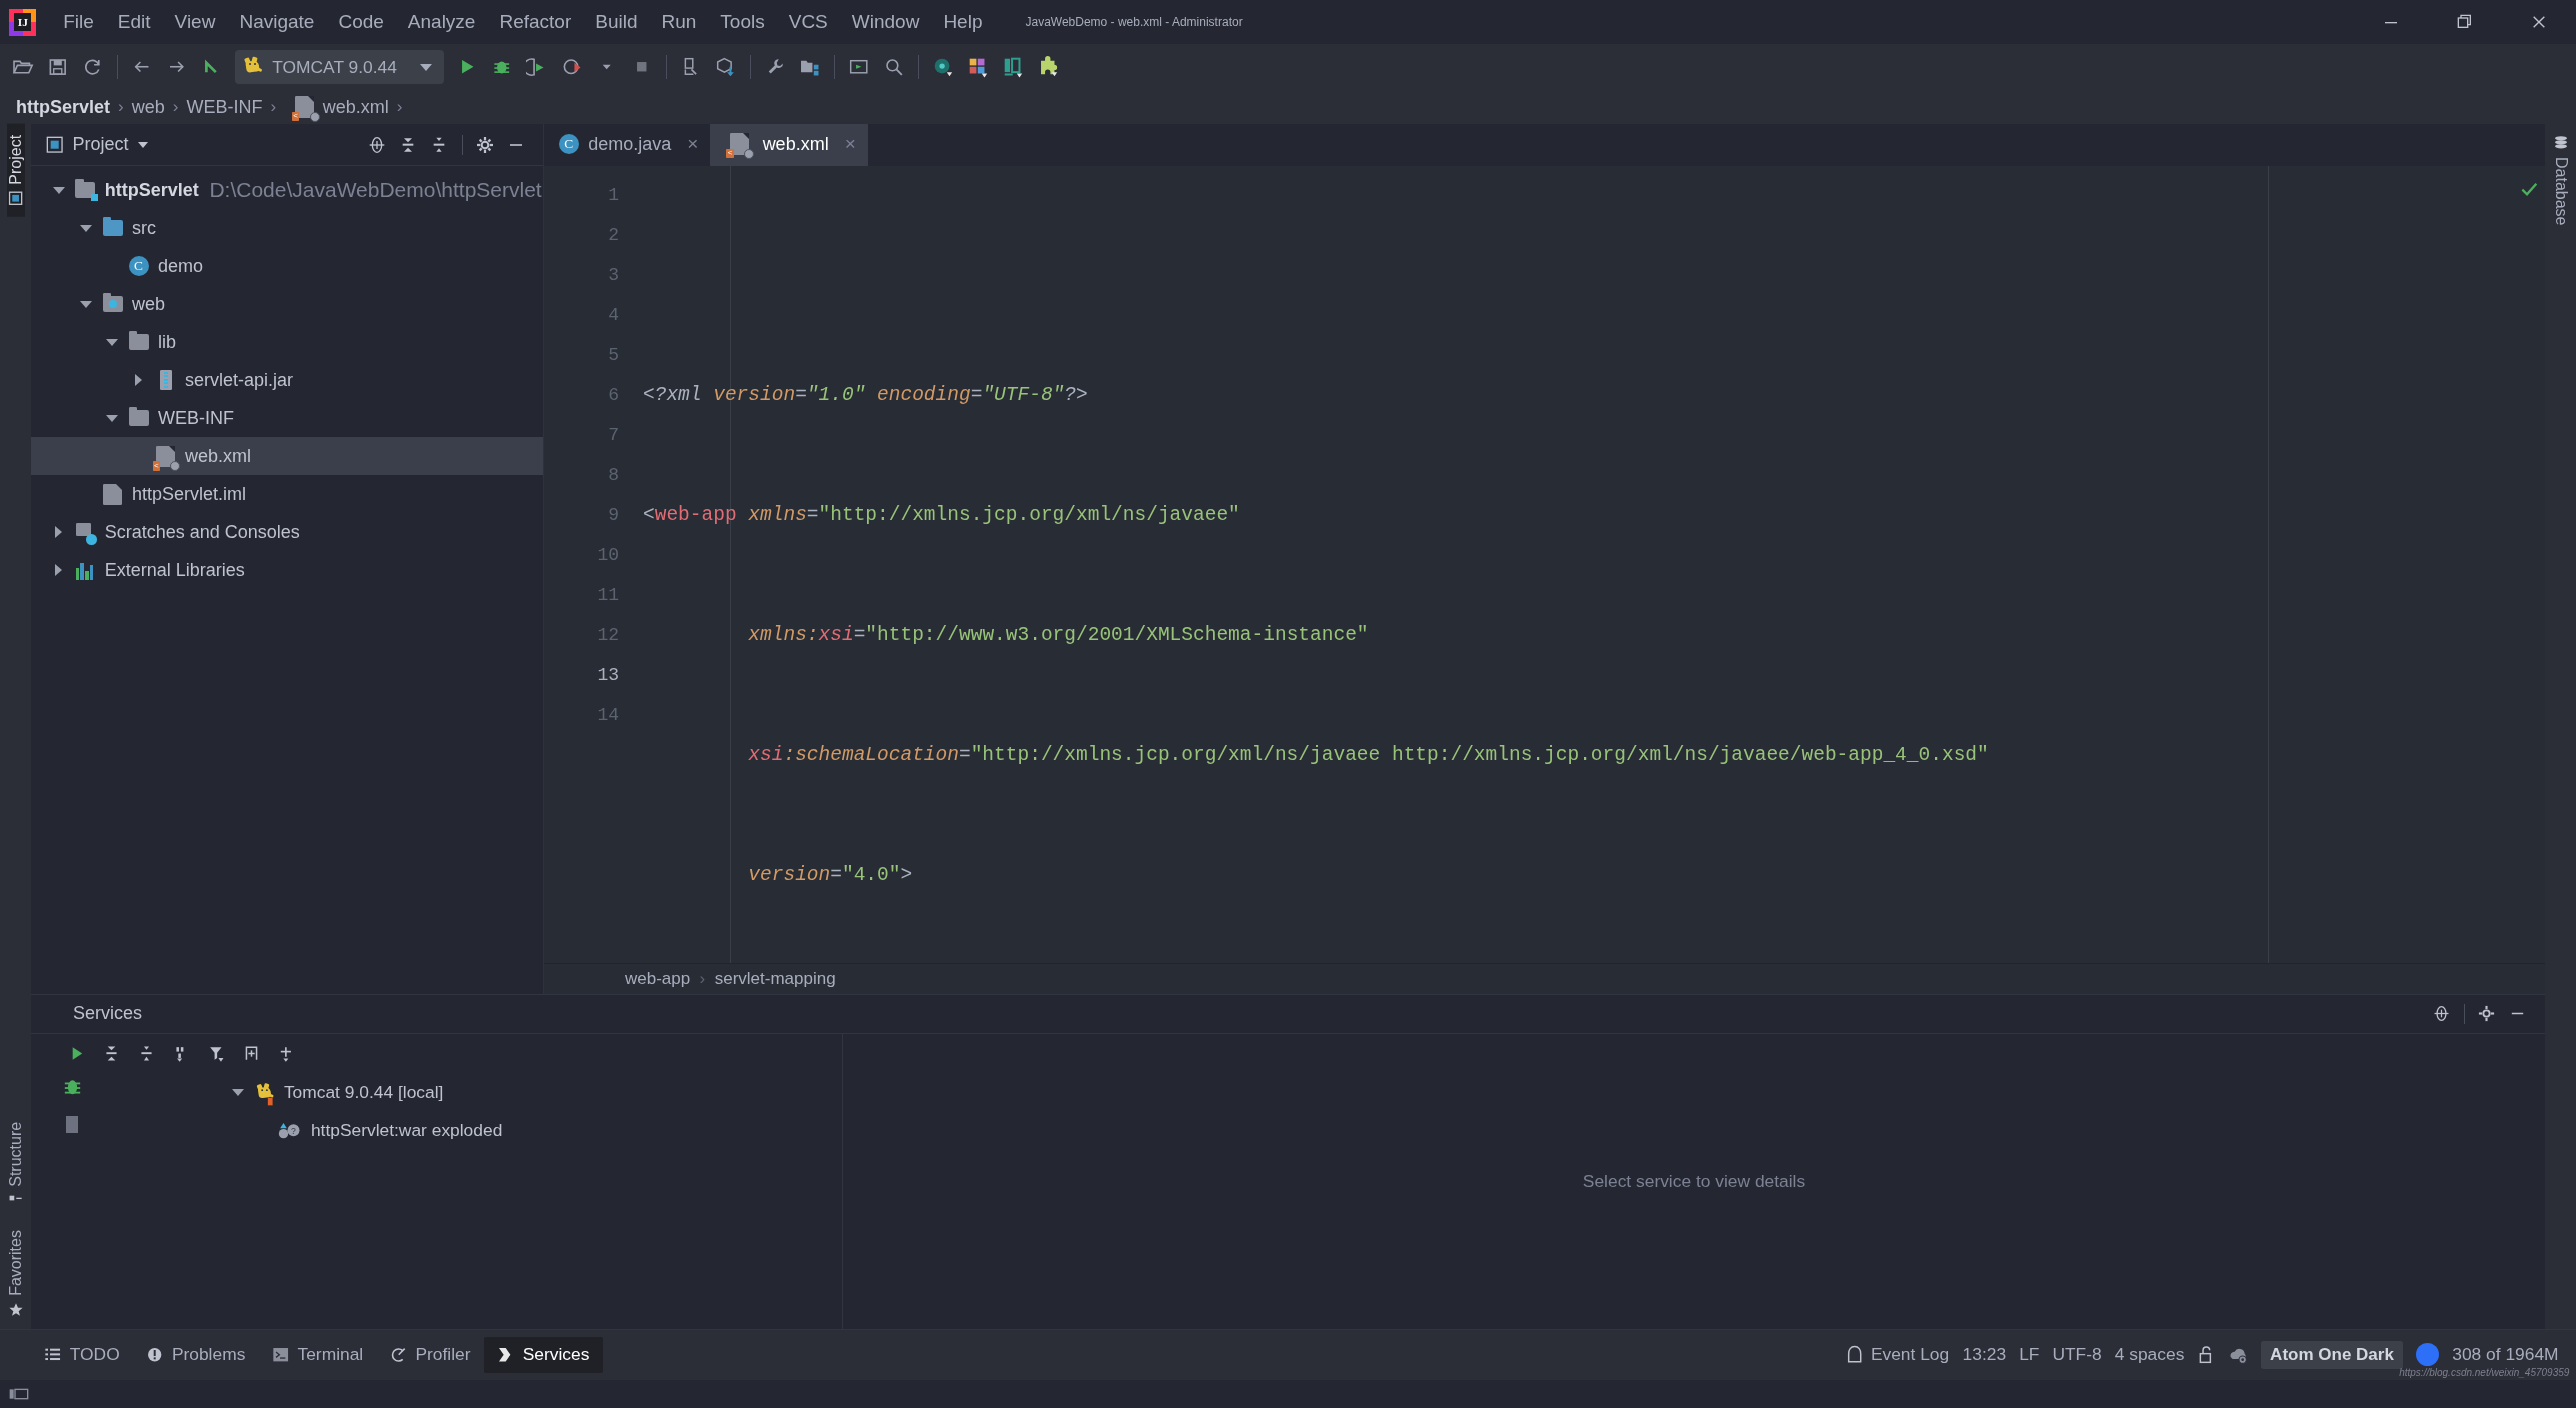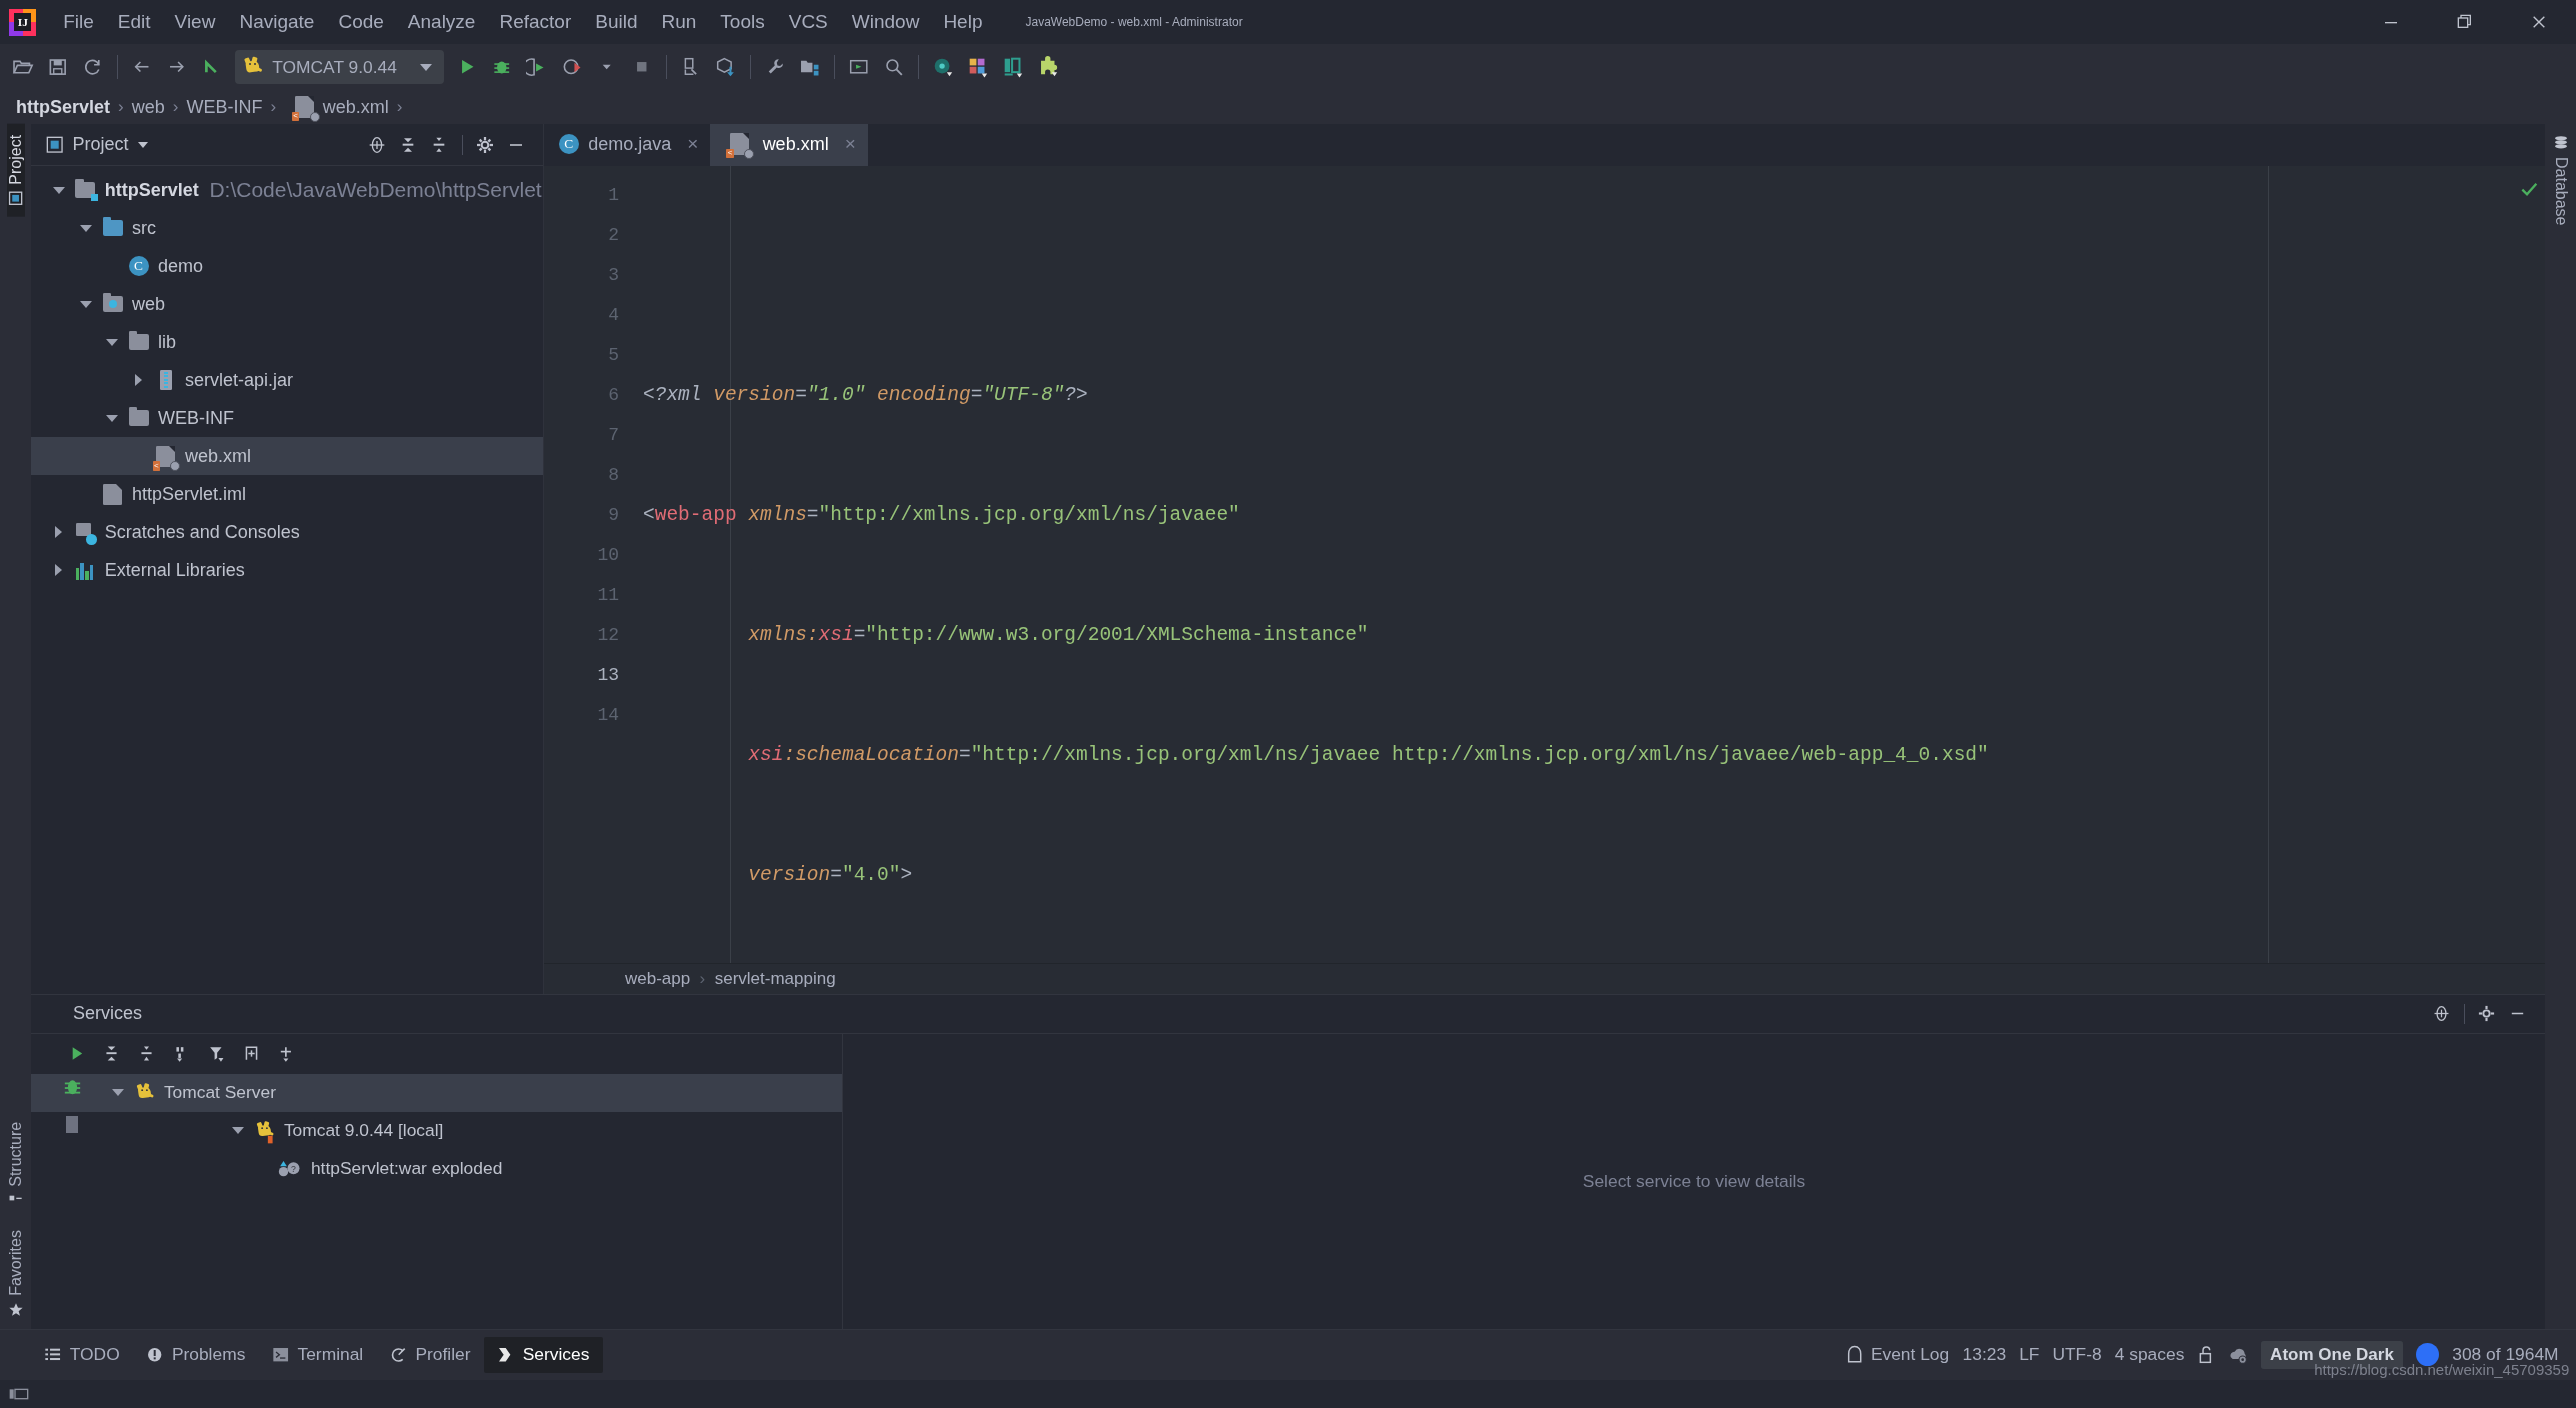--- a/index.html
+++ b/index.html
@@ -233,21 +233,21 @@
   
   .statusbar {
     height: 51px; flex: 0 0 51px; background: #2B2D37; display: flex; align-items: center;
     border-top: 0.7px solid #32353F; position: relative;
   }
   .stbtn { display: flex; align-items: center; gap: 8px; padding: 0 13.4px; height: 36px; font-size: 17.4px; color:#A8ADBD; border-radius:2px;}
   .stbtn.active { background: #1F2126; color: #FFFFFF; }
   .st-spacer { flex: 1 1 auto; }
   .st-right { display: flex; align-items: center; gap: 13px; padding-right: 17.4px; font-size: 17.4px; color: #A8ADBD; }
   .theme-pill { background: #3C4048; padding: 4px 9.4px; border-radius:2.7px; color:#D4D7E0; font-weight:700; font-size:17px;}
-  .watermark { position: absolute; right: 6.7px; bottom: 1.3px; color: #8B8F9C; font-size: 15px; opacity: .85; }
+  .watermark { position: absolute; right: 6.7px; bottom: 1.3px; color: #8B8F9C; font-size: 10px; opacity: .85; font-style: italic; }
   .bluedot { width: 23px; height: 23px; border-radius: 50%; background: #2D6FF7; }
 
   .bottombar { height: 29.5px; flex: 0 0 29.5px; background: #242731; display:flex; align-items:center; padding-left: 9.4px;}
 
   svg { display:block; }
 </style>
 </head>
 <body>
 
 <div class="app">
@@ -837,36 +837,20 @@
               <div class="svc-gutter">
                 <svg style="position:absolute;left:29.5px;top:1.3px" width="23" height="23" viewBox="0 0 30 30">
                   <ellipse cx="15" cy="16" rx="6" ry="9" fill="#4BB05E"></ellipse>
                   <line x1="5" y1="11" x2="25" y2="11" stroke="#4BB05E" stroke-width="2.4"></line>
                   <line x1="5" y1="17" x2="25" y2="17" stroke="#4BB05E" stroke-width="2.4"></line>
                   <line x1="5" y1="23" x2="25" y2="23" stroke="#4BB05E" stroke-width="2.4"></line>
                 </svg>
                 <span style="position:absolute;left:35px;top:42px;width:12px;height:17.4px;background:#6E7280;display:block"></span>
               </div>
 
-              <div class="srow sel" style="padding-left:74px">
-                <span class="tw">
-                    <span class="arrow down"></span>
-                  </span>
-                <span class="ticon">
-                  <span class="tomcat" style="transform:scale(0.95)">
-                      <span class="ear1"></span>
-                      <span class="ear2"></span>
-                      <span class="body"></span>
-                      <span class="eye"></span>
-                      <span class="eye2"></span>
-                      <span class="tail"></span>
-                    </span>
-                </span>
-                <span>Tomcat Server</span>
-              </div>
               <div class="srow" style="padding-left:127px">
                 <span class="tw">
                     <span class="arrow down"></span>
                   </span>
                 <span class="ticon">
                   <span class="tomcat" style="transform:scale(0.95)">
                       <span class="ear1"></span>
                       <span class="ear2"></span>
                       <span class="body"></span>
                       <span class="eye"></span>

